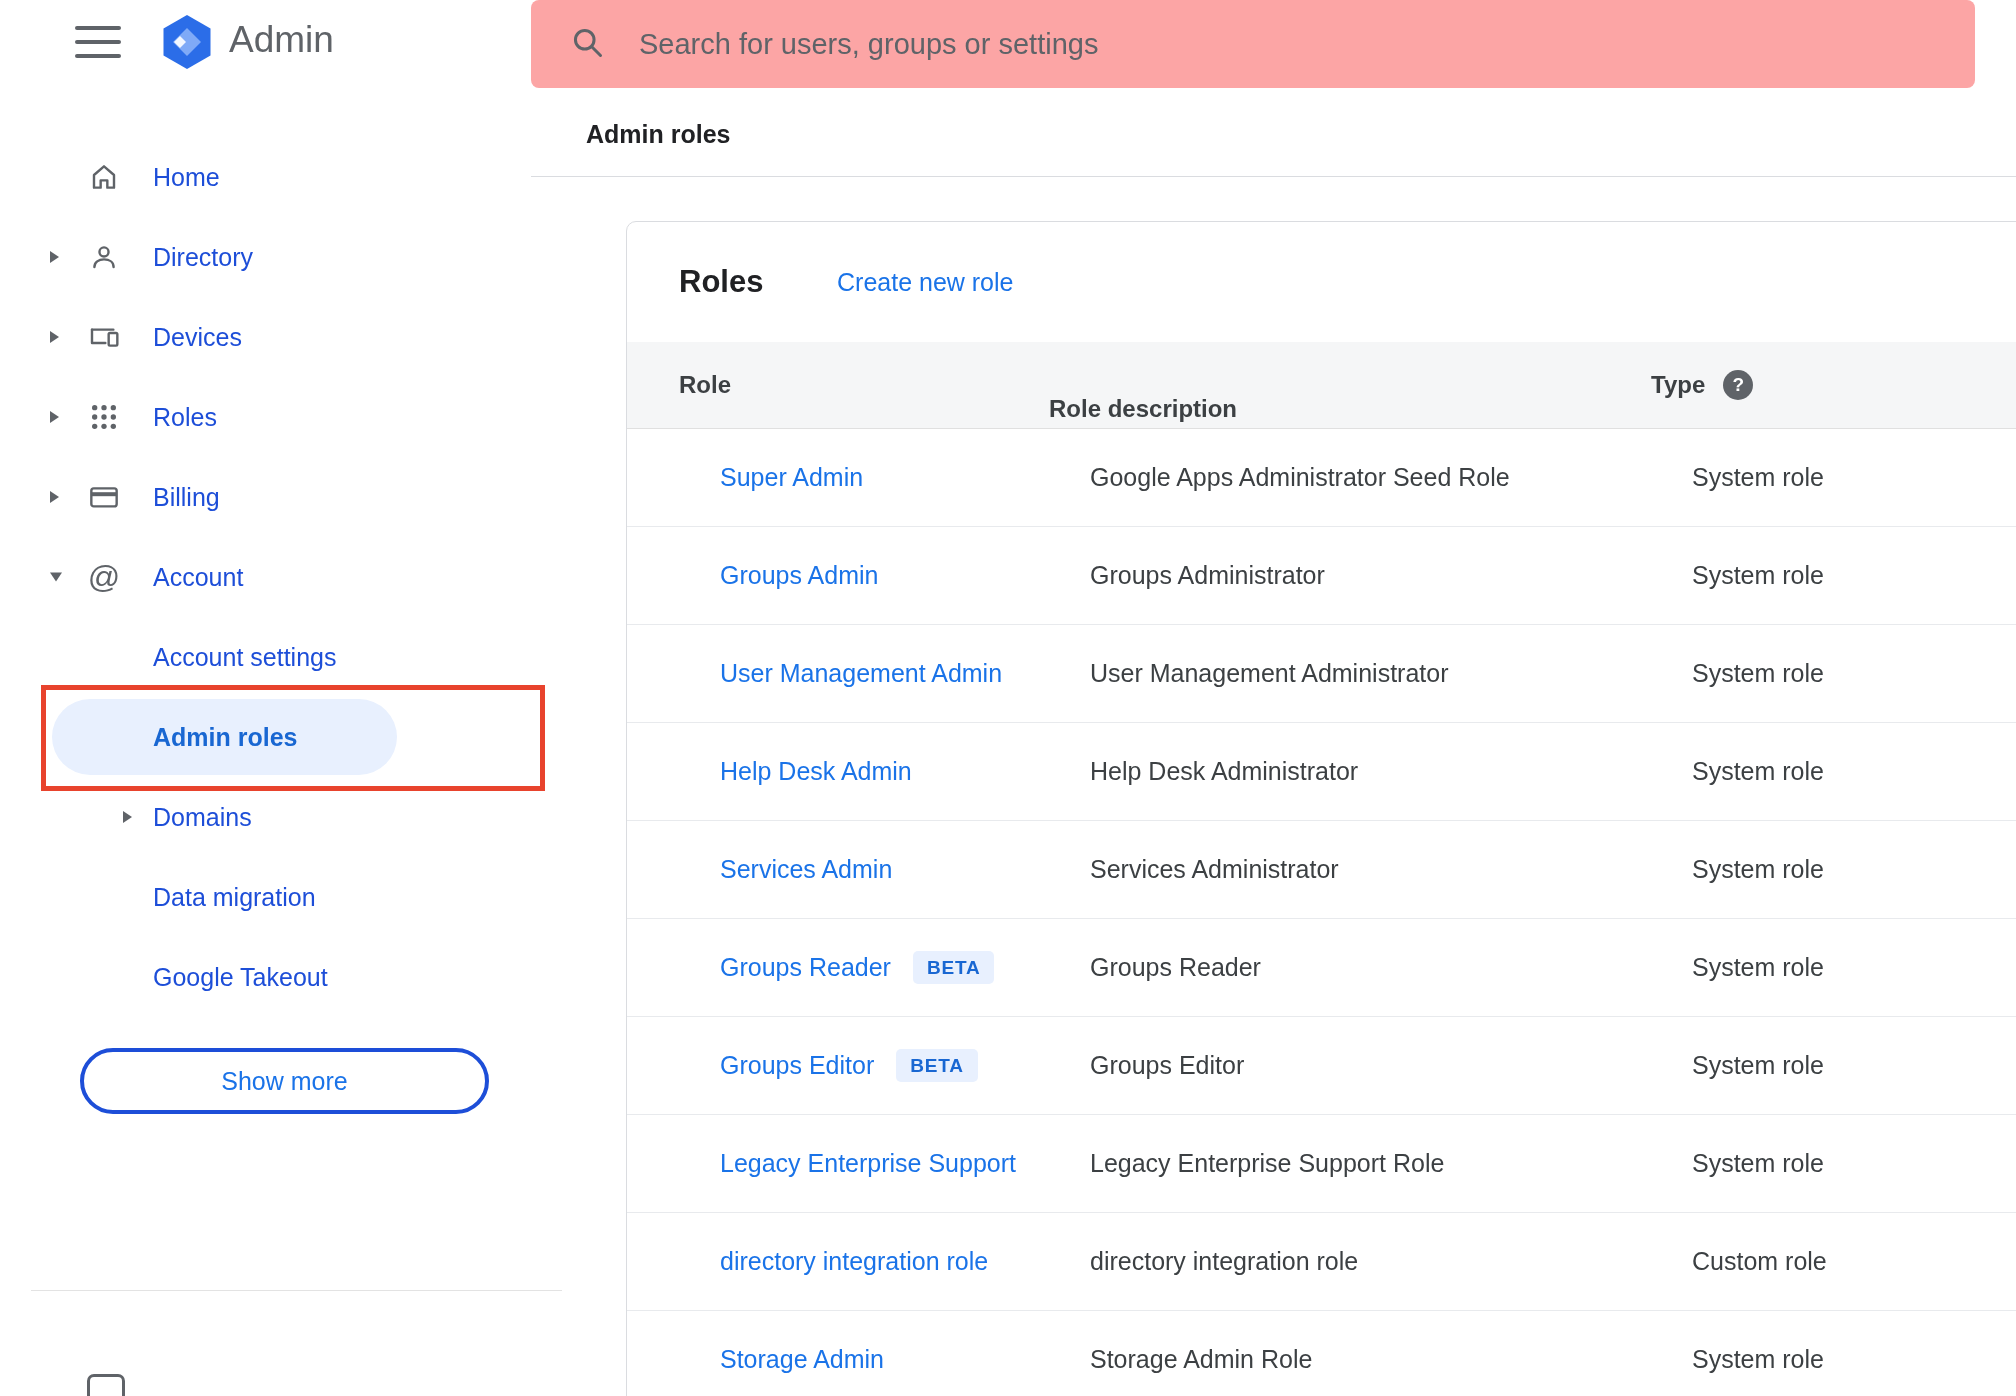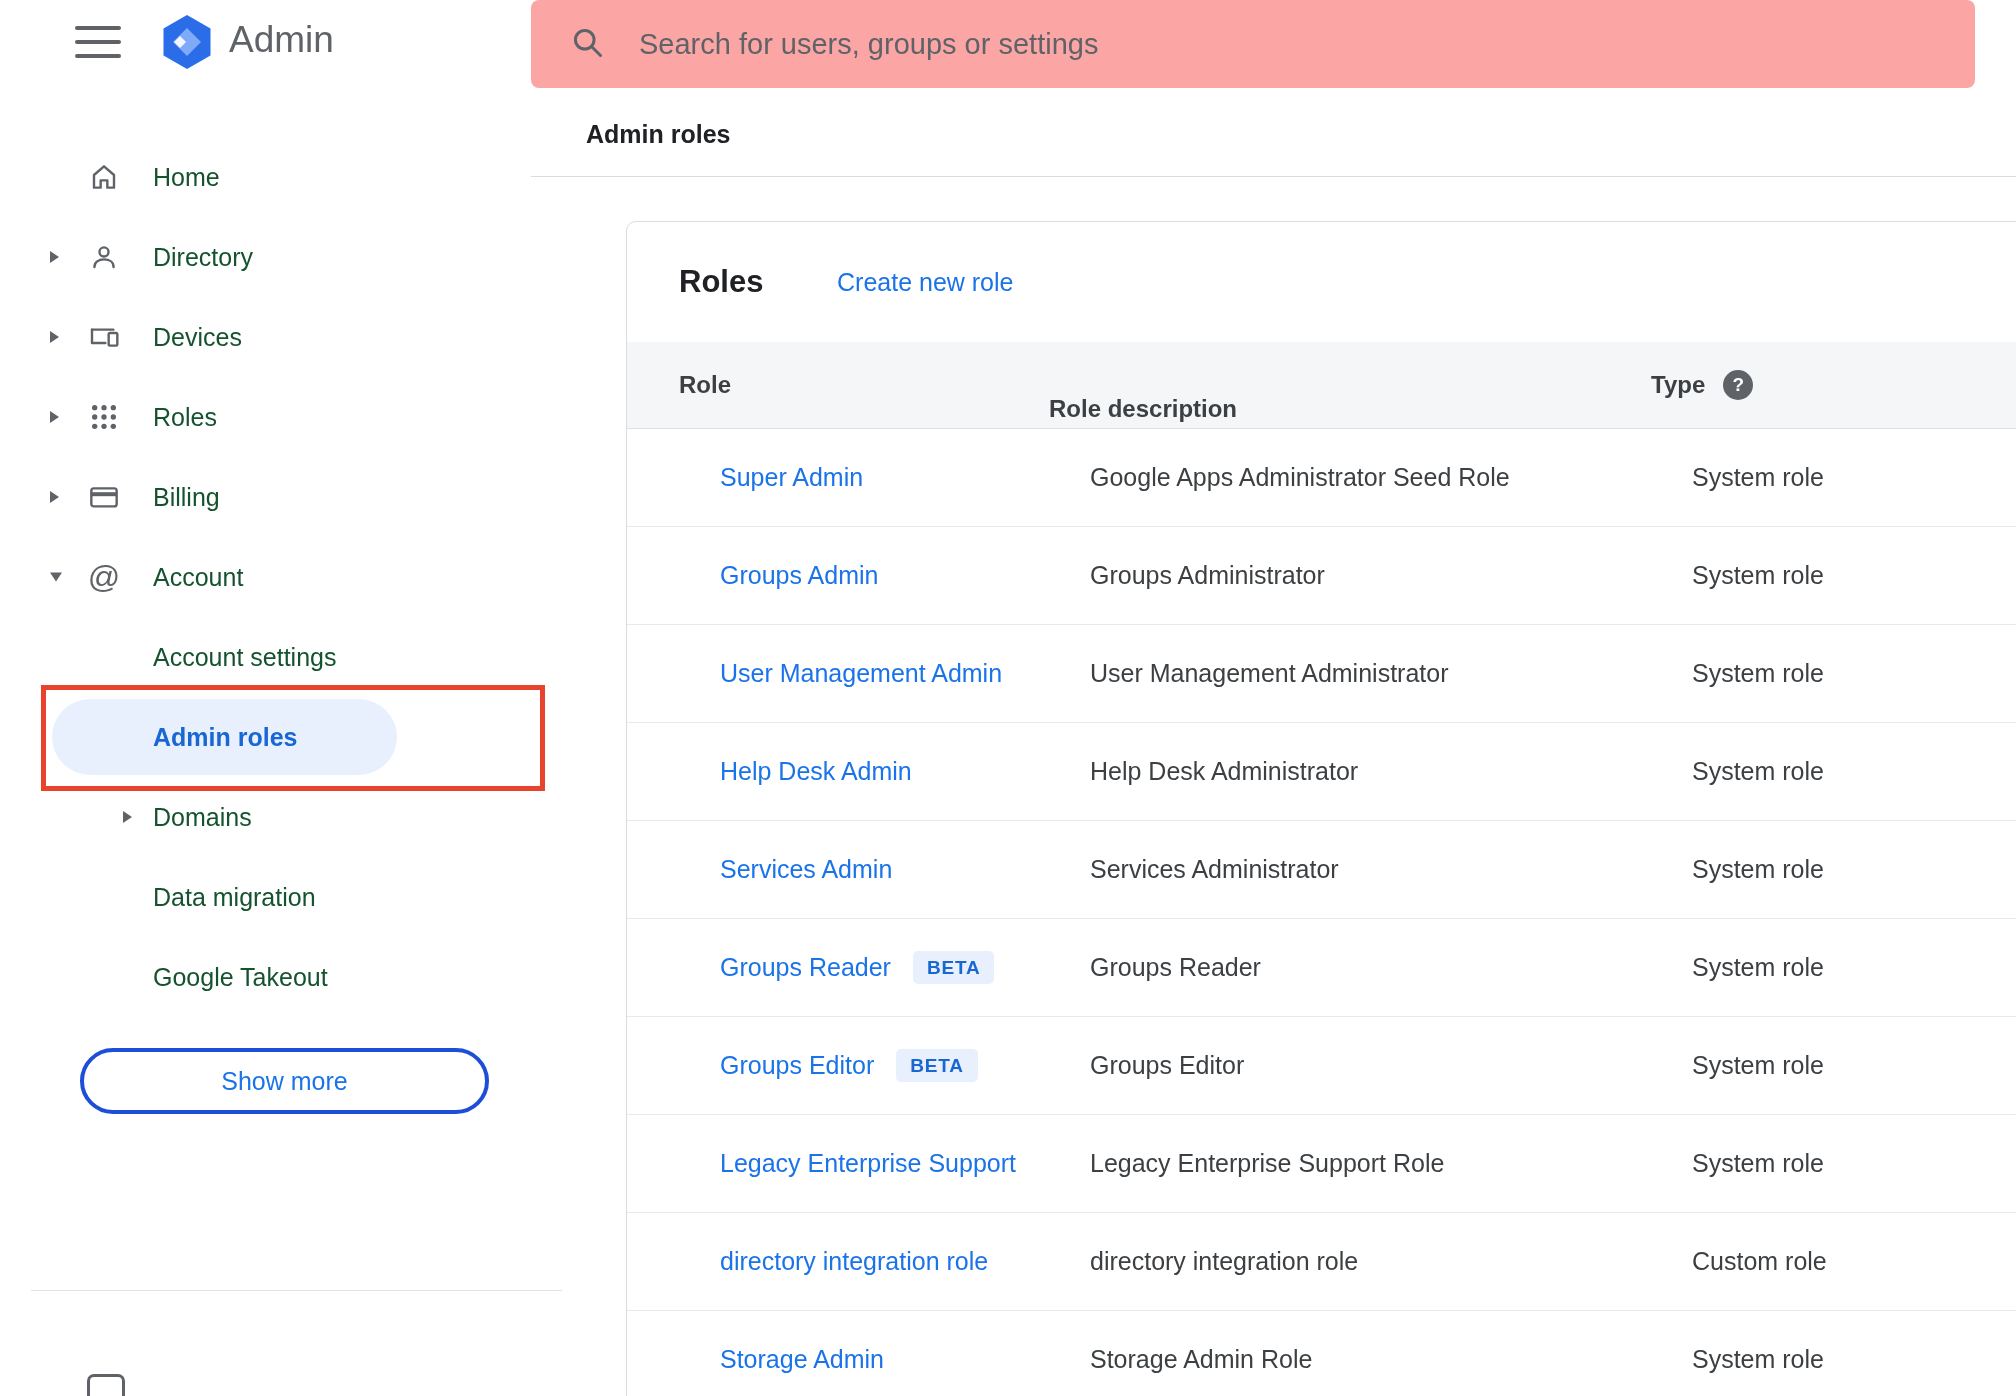--- a/index.html
+++ b/index.html
@@ -23,21 +23,21 @@
   .nav { position:absolute; left:0; top:137px; width:531px; }
   .nav-row { position:relative; height:80px; cursor:pointer; }
   .chev { position:absolute; left:19px; top:50%; transform:translateY(-50%); }
   .chev-right { width:0; height:0; border-top:6px solid transparent; border-bottom:6px solid transparent; border-left:9px solid #5f6368; }
   .chev-down  { width:0; height:0; border-left:6px solid transparent; border-right:6px solid transparent; border-top:9px solid #5f6368; }
   .nav-row.child .chev { left:92px; }
   .nav-icon { position:absolute; left:56px; top:50%; transform:translateY(-50%);
     width:34px; height:34px; display:flex; align-items:center; justify-content:center; }
   .at-glyph { font-size:32px; color:#5f6368; line-height:1; }
   .nav-label { position:absolute; left:122px; top:50%; transform:translateY(-50%);
-    font-size:25px; color:#14532d; white-space:nowrap; }
+    font-size:25px; color:#1d4ed8; white-space:nowrap; }
   .active-pill { position:absolute; left:21px; top:2px; width:345px; height:76px;
     background:#e8f0fe; border-radius:38px; }
   .nav-row.active .nav-label { color:#1967d2; font-weight:700; z-index:2; }
 
   .annotation-box { position:absolute; left:10px; top:685px; width:504px; height:106px;
     border:5px solid #e8432d; z-index:5; pointer-events:none; }
 
   .show-more { position:absolute; left:49px; top:1048px; width:409px; height:66px;
     border:4px solid #1d4ed8; border-radius:33px; background:#fff;
     color:#1a73e8; font-size:25px; font-family:"Liberation Sans", sans-serif;

